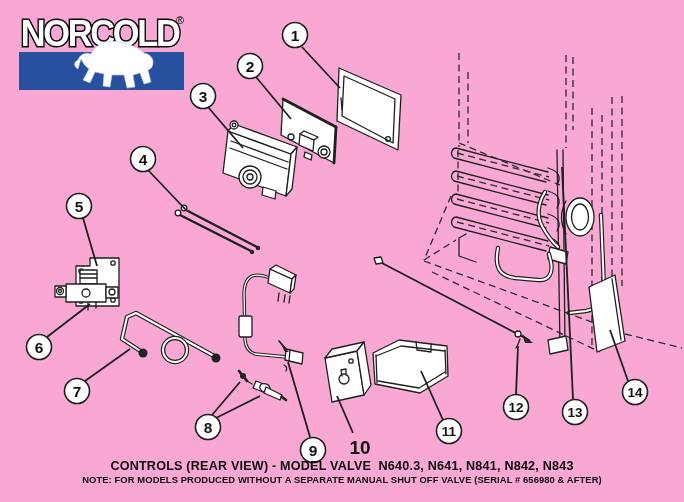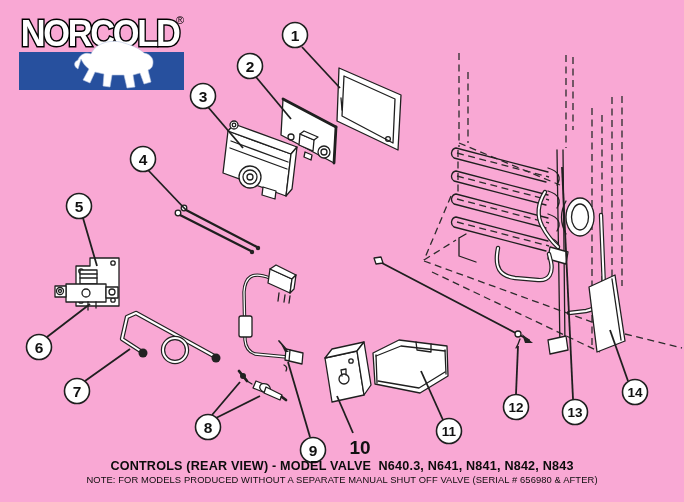--- a/index.html
+++ b/index.html
@@ -5,21 +5,21 @@
   html,body{margin:0;padding:0;background:#fff;}
   .page{
     position:relative;width:684px;height:502px;background:#f9a8d4;overflow:hidden;
     font-family:"Liberation Sans",sans-serif;
   }
   .logo{position:absolute;left:18px;top:8px;width:172px;height:86px;}
   .caption{
     position:absolute;left:0;top:459px;width:684px;text-align:center;color:#0c0c0c;
   }
   .caption .l1{font-size:12.6px;font-weight:bold;letter-spacing:.2px;white-space:pre;}
-  .caption .l2{font-size:9.4px;font-weight:normal;letter-spacing:.1px;margin-top:1px;white-space:pre;}
+  .caption .l2{font-size:9.4px;font-weight:bold;letter-spacing:.1px;margin-top:1px;white-space:pre;}
   svg{display:block;}
   .art{position:absolute;left:0;top:0;}
   
   .ln{stroke:#1f1f1f;stroke-width:1.3;fill:none;stroke-linecap:round;stroke-linejoin:round;}
   .lnw{stroke:#1f1f1f;stroke-width:1.3;fill:#fff;stroke-linejoin:round;}
   .thick{stroke:#1f1f1f;stroke-width:2.8;fill:none;stroke-linecap:round;}
   .dash{stroke:#2b2b2b;stroke-width:1.3;fill:none;stroke-dasharray:7 4.5;stroke-linecap:butt;}
   .tubeO{stroke:#222;stroke-width:4.4;fill:none;stroke-linecap:round;stroke-linejoin:round;}
   .tubeI{stroke:#fff;stroke-width:2.0;fill:none;stroke-linecap:round;stroke-linejoin:round;}
   .cordO{stroke:#222;stroke-width:3.4;fill:none;stroke-linecap:round;}

